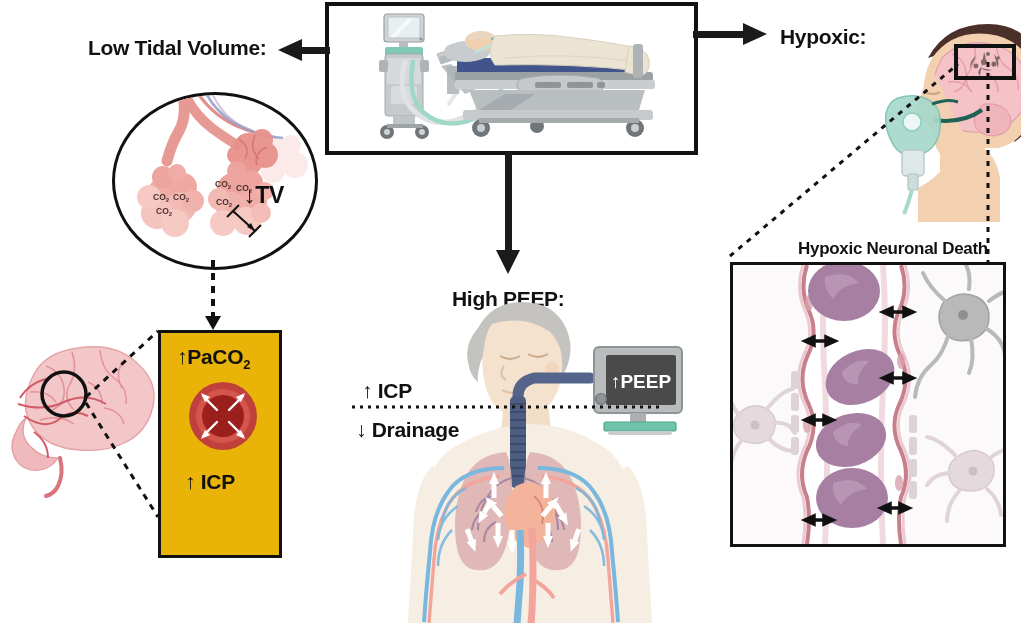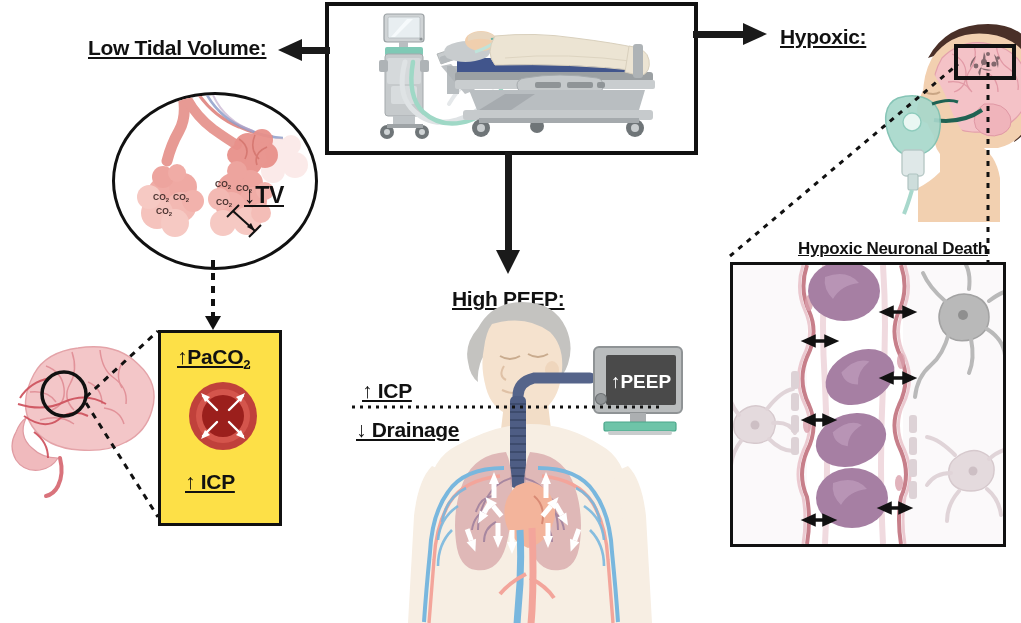--- a/index.html
+++ b/index.html
@@ -1,33 +1,33 @@
 <!DOCTYPE html>
 <html><head>
 <meta charset="utf-8">
 <style>
   html,body{margin:0;padding:0;background:#ffffff;}
   body{width:1021px;height:623px;position:relative;overflow:hidden;
        font-family:"Liberation Sans","DejaVu Sans",sans-serif;color:#111;}
   .abs{position:absolute;}
-  .lbl{font-weight:bold;color:#111;white-space:nowrap;letter-spacing:-0.3px;text-decoration:underline;}
+  .lbl{font-weight:bold;color:#111;white-space:nowrap;letter-spacing:-0.3px;}
 
   
   #vent-box{left:325px;top:2px;width:373px;height:153px;border:4px solid #111;box-sizing:border-box;background:#fff;}
 
   
   .arrow-shaft{background:#1a1a1a;}
   .arrow-head{width:0;height:0;}
 
   
   #alv-circle{left:112px;top:92px;width:200px;height:172px;border:3px solid #111;border-radius:50%;
       background:#fff;overflow:hidden;}
 
   
-  #paco2-box{left:158px;top:330px;width:124px;height:196px;border:3px solid #111;box-sizing:border-box;background:#fde047;}
+  #paco2-box{left:158px;top:330px;width:124px;height:228px;border:3px solid #111;box-sizing:border-box;background:#eab308;}
 
   
   #hnd-box{left:730px;top:262px;width:276px;height:285px;border:3px solid #111;box-sizing:border-box;background:#fcfbfc;overflow:hidden;}
 
   svg{display:block;overflow:visible;}
 </style>
 </head>
 <body>
 
 <div class="abs" id="vent-box">

